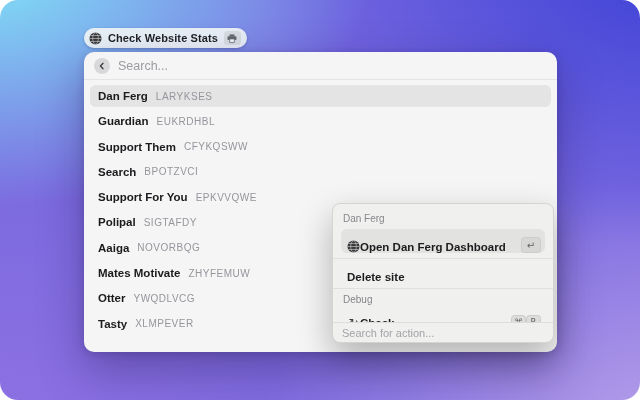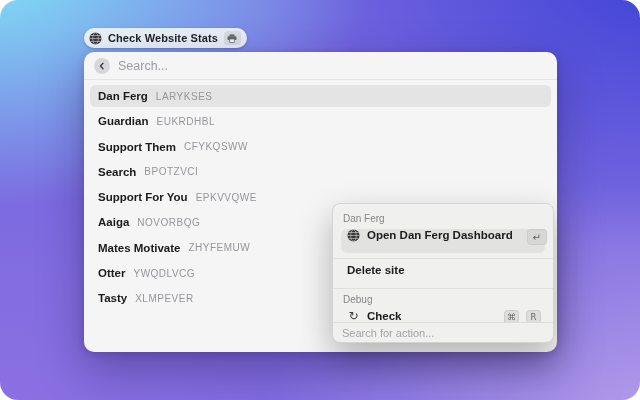--- a/index.html
+++ b/index.html
@@ -63,22 +63,22 @@
   
   .menu {
     position:absolute; left:332px; top:203px; width:222px; height:140px;
     background:#f0f0ef; border:1px solid #d4d4d2; border-radius:8px;
     box-shadow:0 14px 34px rgba(0,0,0,0.28);
     display:flex; flex-direction:column; overflow:hidden;
   }
   .menu-body { flex:1; padding:6px 8px 0 8px; overflow:hidden; }
   .menu-header { font-size:10px; color:#86868b; margin:3px 2px 5px 2px; }
   .menu-row {
-    height:24px; border-radius:6px; display:flex; align-items:flex-start;
-    gap:7px; padding:0 4px 0 6px; cursor:pointer;
+    height:24px; border-radius:6px; display:flex; align-items:flex-end;
+    padding:0 4px 0 6px; cursor:pointer;
   }
   .menu-row.highlight { background:#e2e2e1; }
   .menu-row.slim { height:19px; }
   .menu-label { font-size:11.5px; font-weight:700; color:#1c1c1e; white-space:nowrap; }
   .spacer { flex:1; }
   .keycap {
     min-width:15px; height:14px; padding:0 2px; border-radius:3.5px;
     background:#dddddc; border:1px solid #cccccb;
     display:flex; align-items:center; justify-content:center;
     font-family:"DejaVu Sans",sans-serif; font-size:8.5px; color:#626266; flex:0 0 auto;
@@ -160,20 +160,24 @@
           <span class="row-name">Search</span>
           <span class="row-code">BPOTZVCI</span>
         </div>
 
         <div class="row">
           <span class="row-name">Support For You</span>
           <span class="row-code">EPKVVQWE</span>
         </div>
 
 
+        <div class="row">
+          <span class="row-name">Polipal</span>
+          <span class="row-code">SIGTAFDY</span>
+        </div>
 
         <div class="row">
           <span class="row-name">Aaiga</span>
           <span class="row-code">NOVORBQG</span>
         </div>
 
         <div class="row">
           <span class="row-name">Mates Motivate</span>
           <span class="row-code">ZHYFEMUW</span>
         </div>

